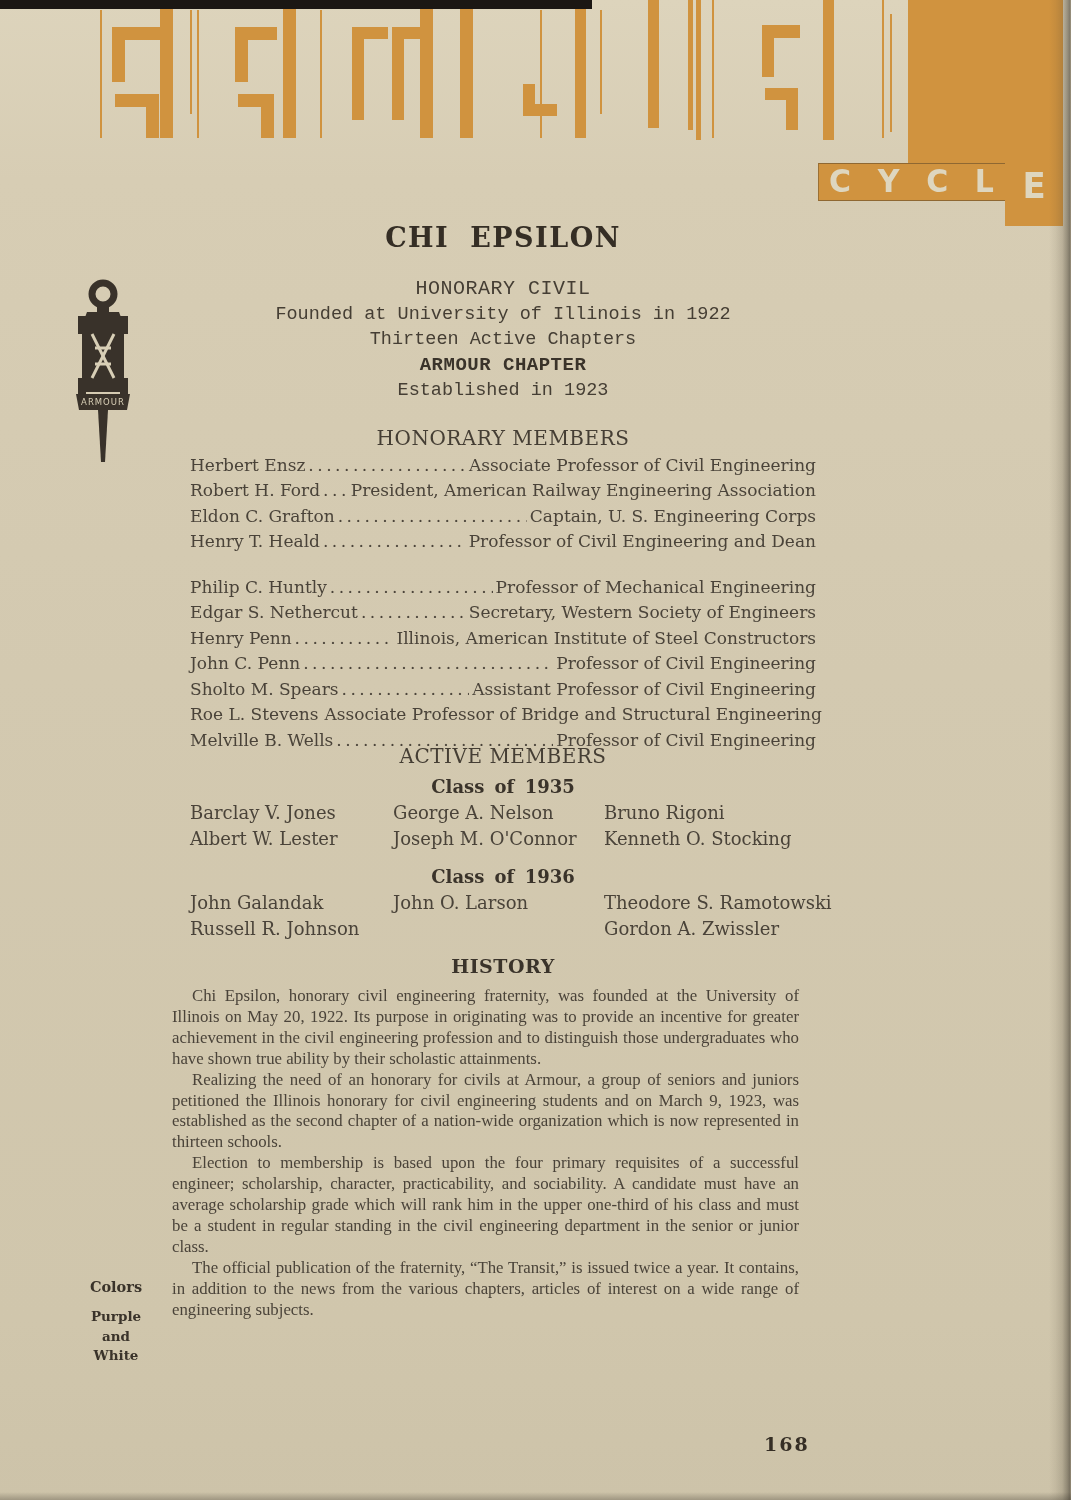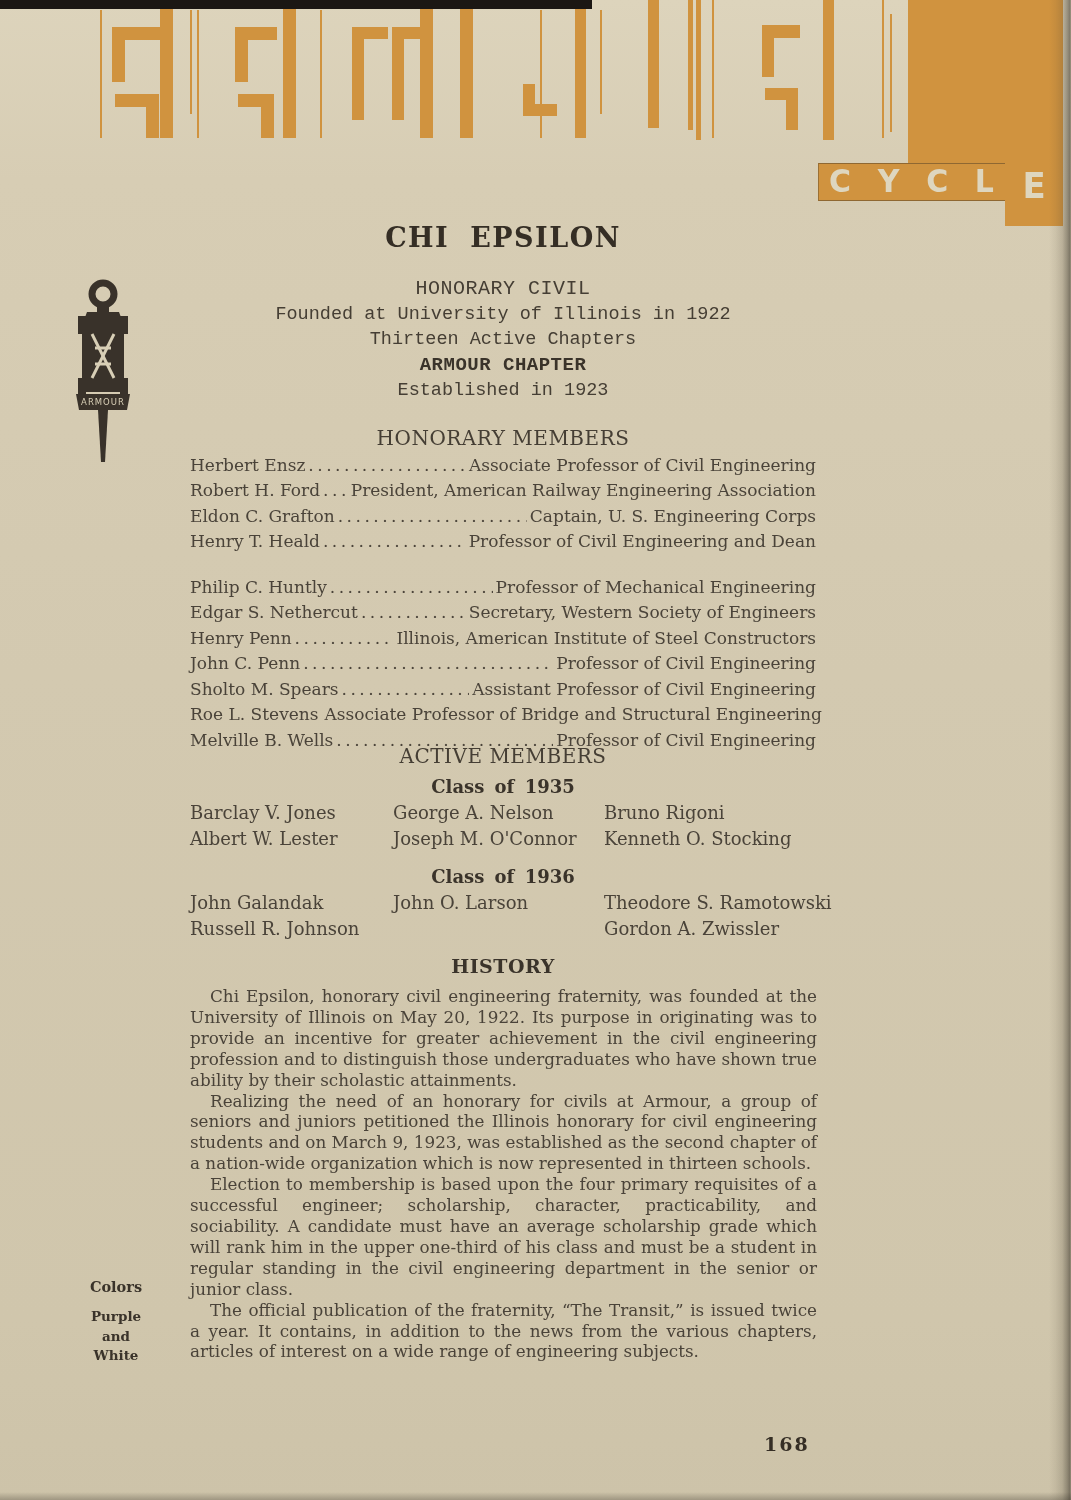--- a/index.html
+++ b/index.html
@@ -48,21 +48,21 @@
   .roster{position:absolute;left:190px;top:452px;width:626px;}
   .r-row{display:flex;align-items:center;height:25.5px;font-size:17px;white-space:nowrap;}
   .r-row.gap{margin-top:20px;}
   .r-name{flex:0 0 auto;}
   .dots{flex:1 1 auto;min-width:0;overflow:hidden;white-space:nowrap;letter-spacing:3.5px;margin:0 3px;color:#4a4339;}
   .r-title{flex:0 0 auto;}
   
   .m-grid{position:absolute;left:190px;width:626px;display:grid;grid-template-columns:203px 211px auto;}
   .m-grid div{font-size:18px;line-height:26px;white-space:nowrap;}
   
-  .history{position:absolute;left:190px;top:986px;width:627px;}
+  .history{position:absolute;left:172px;top:986px;width:627px;font-family:Liberation Serif, serif;}
   .history p{
     margin:0;font-size:16.8px;line-height:20.9px;
     text-align:justify;text-indent:20px;color:#4a4339;
   }
   
   .side{position:absolute;left:88px;top:1278px;width:56px;text-align:center;
         font-weight:bold;color:#3a332a;}
   .side .lbl{font-size:14.5px;margin-bottom:12px;}
   .side .val{font-size:13.5px;line-height:19.5px;}
   .pageno{position:absolute;left:764px;top:1433px;font-size:19px;font-weight:bold;letter-spacing:2px;color:#352e25;}

